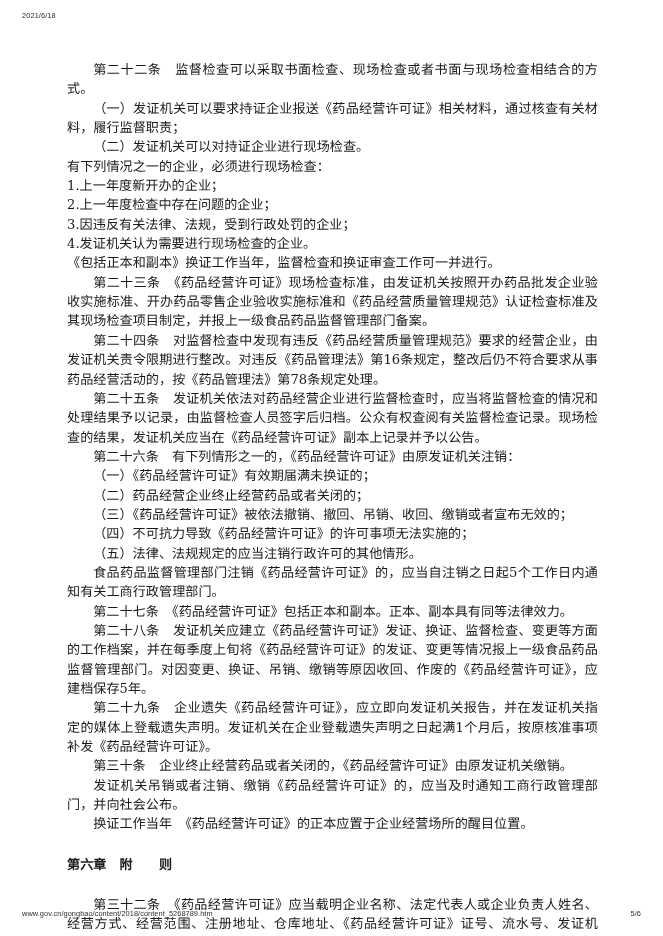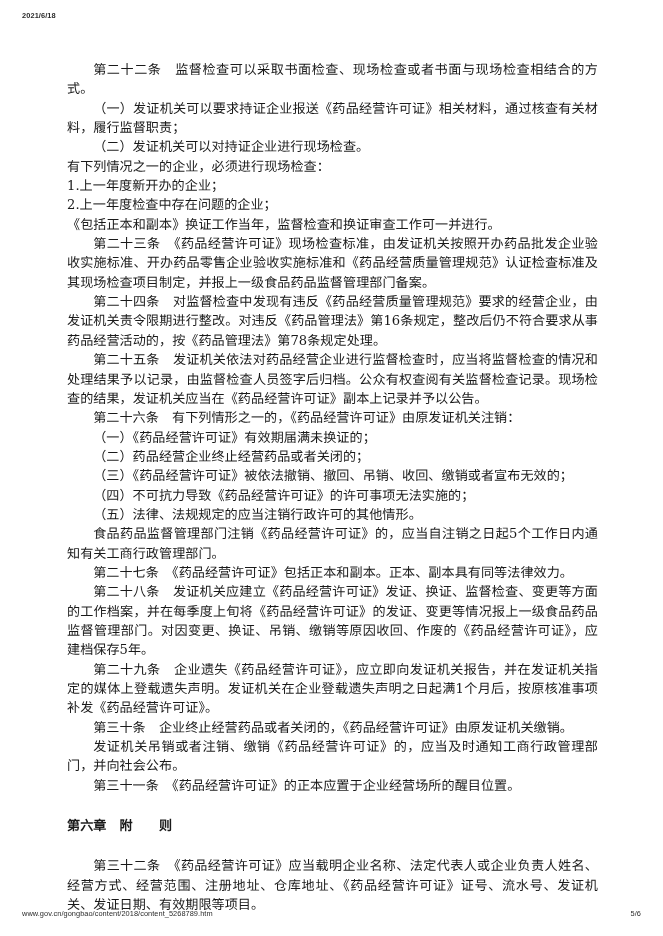--- a/index.html
+++ b/index.html
@@ -24,21 +24,20 @@
     top: 0;
     left: 0;
     width: 663px;
     height: 30px;
     display: flex;
     align-items: center;
     font-family: "Liberation Sans", "DejaVu Sans", sans-serif;
     font-size: 7.4px;
     color: #2b2b2b;
     white-space: nowrap;
-    font-weight: bold;
   }
   .print-header .hdr-date {
     position: absolute;
     left: 22px;
     top: 11px;
     letter-spacing: 0.1px;
   }
   .print-header .hdr-title {
     position: absolute;
     left: 113px;
@@ -120,37 +119,39 @@
 <div class="page">
   <div class="content">
 
     <div id="blocks-before">
         <p class="para indent">第二十二条　监督检查可以采取书面检查、现场检查或者书面与现场检查相结合的方式。</p>
         <p class="para indent">（一）发证机关可以要求持证企业报送《药品经营许可证》相关材料，通过核查有关材料，履行监督职责；</p>
         <p class="para indent">（二）发证机关可以对持证企业进行现场检查。</p>
         <p class="para noindent">有下列情况之一的企业，必须进行现场检查：</p>
         <p class="para noindent">1.上一年度新开办的企业；</p>
         <p class="para noindent">2.上一年度检查中存在问题的企业；</p>
+        <p class="para noindent">3.因违反有关法律、法规，受到行政处罚的企业；</p>
+        <p class="para noindent">4.发证机关认为需要进行现场检查的企业。</p>
         <p class="para noindent">《包括正本和副本》换证工作当年，监督检查和换证审查工作可一并进行。</p>
         <p class="para indent">第二十三条　《药品经营许可证》现场检查标准，由发证机关按照开办药品批发企业验收实施标准、开办药品零售企业验收实施标准和《药品经营质量管理规范》认证检查标准及其现场检查项目制定，并报上一级食品药品监督管理部门备案。</p>
         <p class="para indent">第二十四条　对监督检查中发现有违反《药品经营质量管理规范》要求的经营企业，由发证机关责令限期进行整改。对违反《药品管理法》第16条规定，整改后仍不符合要求从事药品经营活动的，按《药品管理法》第78条规定处理。</p>
         <p class="para indent">第二十五条　发证机关依法对药品经营企业进行监督检查时，应当将监督检查的情况和处理结果予以记录，由监督检查人员签字后归档。公众有权查阅有关监督检查记录。现场检查的结果，发证机关应当在《药品经营许可证》副本上记录并予以公告。</p>
         <p class="para indent">第二十六条　有下列情形之一的，《药品经营许可证》由原发证机关注销：</p>
         <p class="para indent">（一）《药品经营许可证》有效期届满未换证的；</p>
         <p class="para indent">（二）药品经营企业终止经营药品或者关闭的；</p>
         <p class="para indent">（三）《药品经营许可证》被依法撤销、撤回、吊销、收回、缴销或者宣布无效的；</p>
         <p class="para indent">（四）不可抗力导致《药品经营许可证》的许可事项无法实施的；</p>
         <p class="para indent">（五）法律、法规规定的应当注销行政许可的其他情形。</p>
         <p class="para indent">食品药品监督管理部门注销《药品经营许可证》的，应当自注销之日起5个工作日内通知有关工商行政管理部门。</p>
         <p class="para indent">第二十七条　《药品经营许可证》包括正本和副本。正本、副本具有同等法律效力。</p>
         <p class="para indent">第二十八条　发证机关应建立《药品经营许可证》发证、换证、监督检查、变更等方面的工作档案，并在每季度上旬将《药品经营许可证》的发证、变更等情况报上一级食品药品监督管理部门。对因变更、换证、吊销、缴销等原因收回、作废的《药品经营许可证》，应建档保存5年。</p>
         <p class="para indent">第二十九条　企业遗失《药品经营许可证》，应立即向发证机关报告，并在发证机关指定的媒体上登载遗失声明。发证机关在企业登载遗失声明之日起满1个月后，按原核准事项补发《药品经营许可证》。</p>
         <p class="para indent">第三十条　企业终止经营药品或者关闭的，《药品经营许可证》由原发证机关缴销。</p>
         <p class="para indent">发证机关吊销或者注销、缴销《药品经营许可证》的，应当及时通知工商行政管理部门，并向社会公布。</p>
-        <p class="para indent">第三十一条　《药品经营许可证》的正本应置于企业经营场所的醒目位置。</p>
+        <p class="para indent">换证工作当年　《药品经营许可证》的正本应置于企业经营场所的醒目位置。</p>
       </div>
 
     <div class="spacer-before-chapter"></div>
 
     <h2 class="chapter-heading">第六章　附　　则</h2>
 
     <div class="spacer-after-chapter"></div>
 
     <div id="blocks-after">
         <p class="para indent">第三十二条　《药品经营许可证》应当载明企业名称、法定代表人或企业负责人姓名、经营方式、经营范围、注册地址、仓库地址、《药品经营许可证》证号、流水号、发证机关、发证日期、有效期限等项目。</p>

